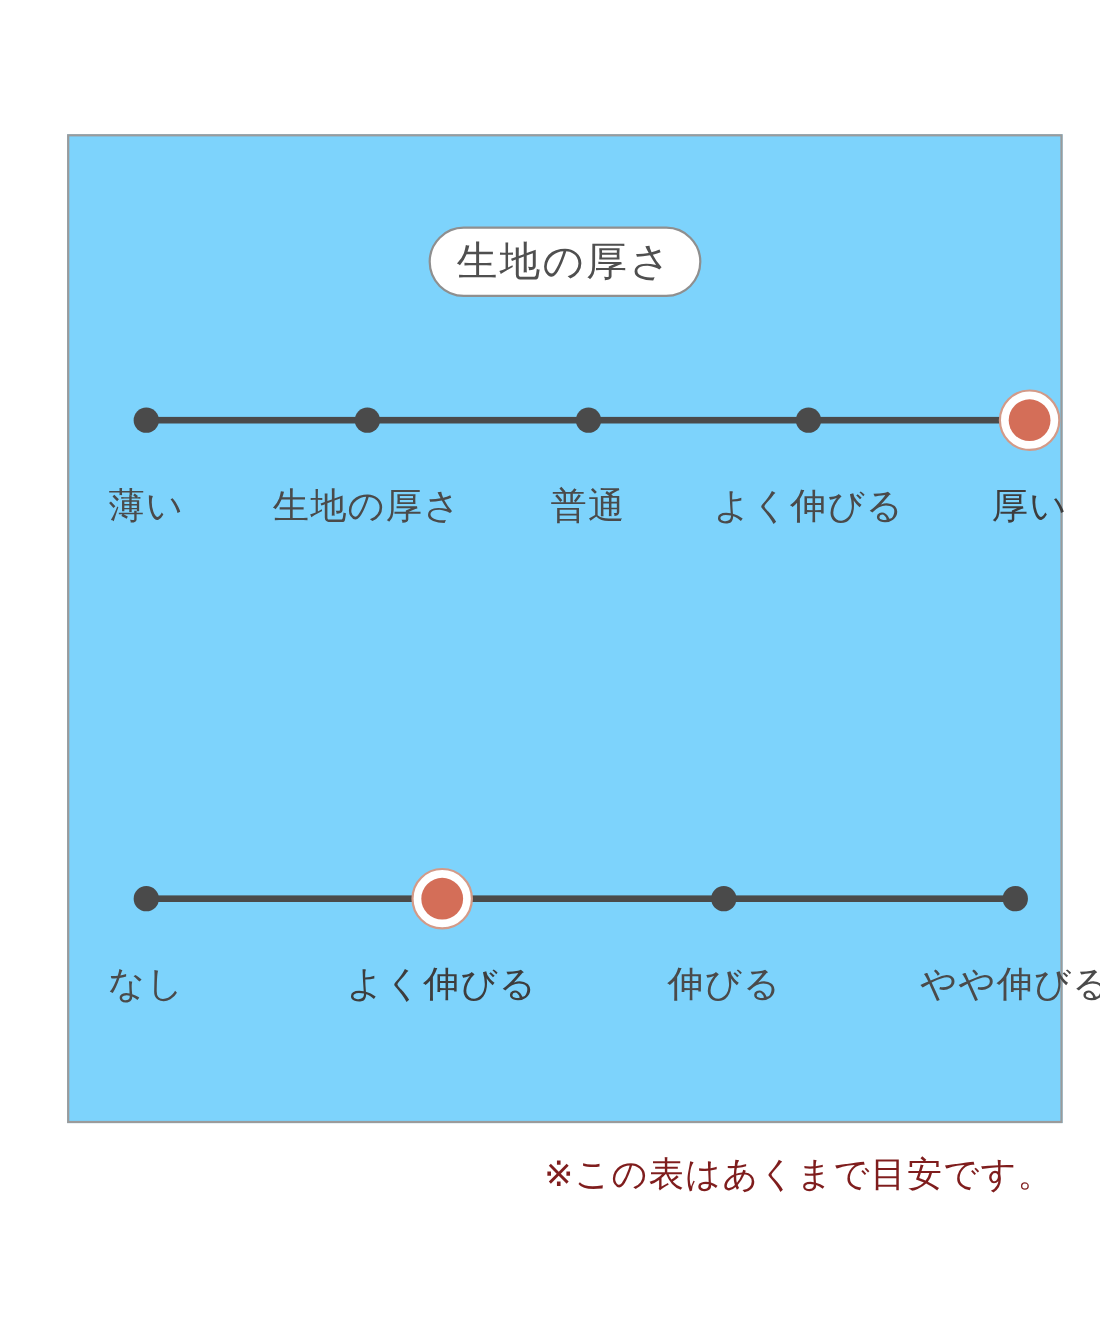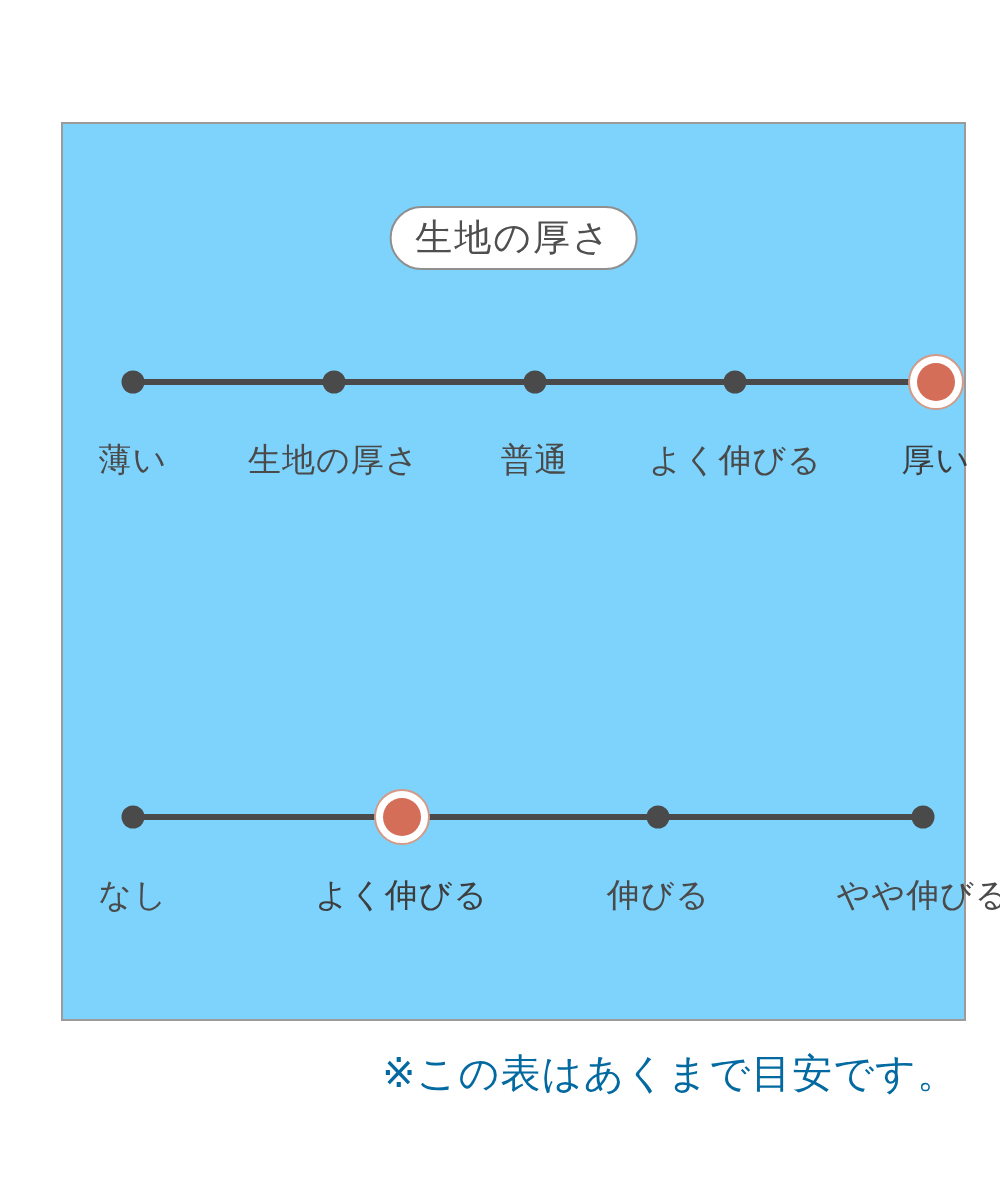--- a/index.html
+++ b/index.html
@@ -88,23 +88,23 @@
     white-space:nowrap;
   }
   .scale-label.selected{
     font-weight:400;
     color:#3d3d3d;
   }
   .footnote{
     position:absolute;
     top:1046px;
     right:42px;
-    font-size:40px;
+    font-size:32px;
     letter-spacing:1px;
-    color:#0369a1;
+    color:#7f1d1d;
     white-space:nowrap;
     margin-left:16px;
   }
 </style>
 </head>
 <body>
 
 <div class="canvas">
   <div class="guide-box">
 

